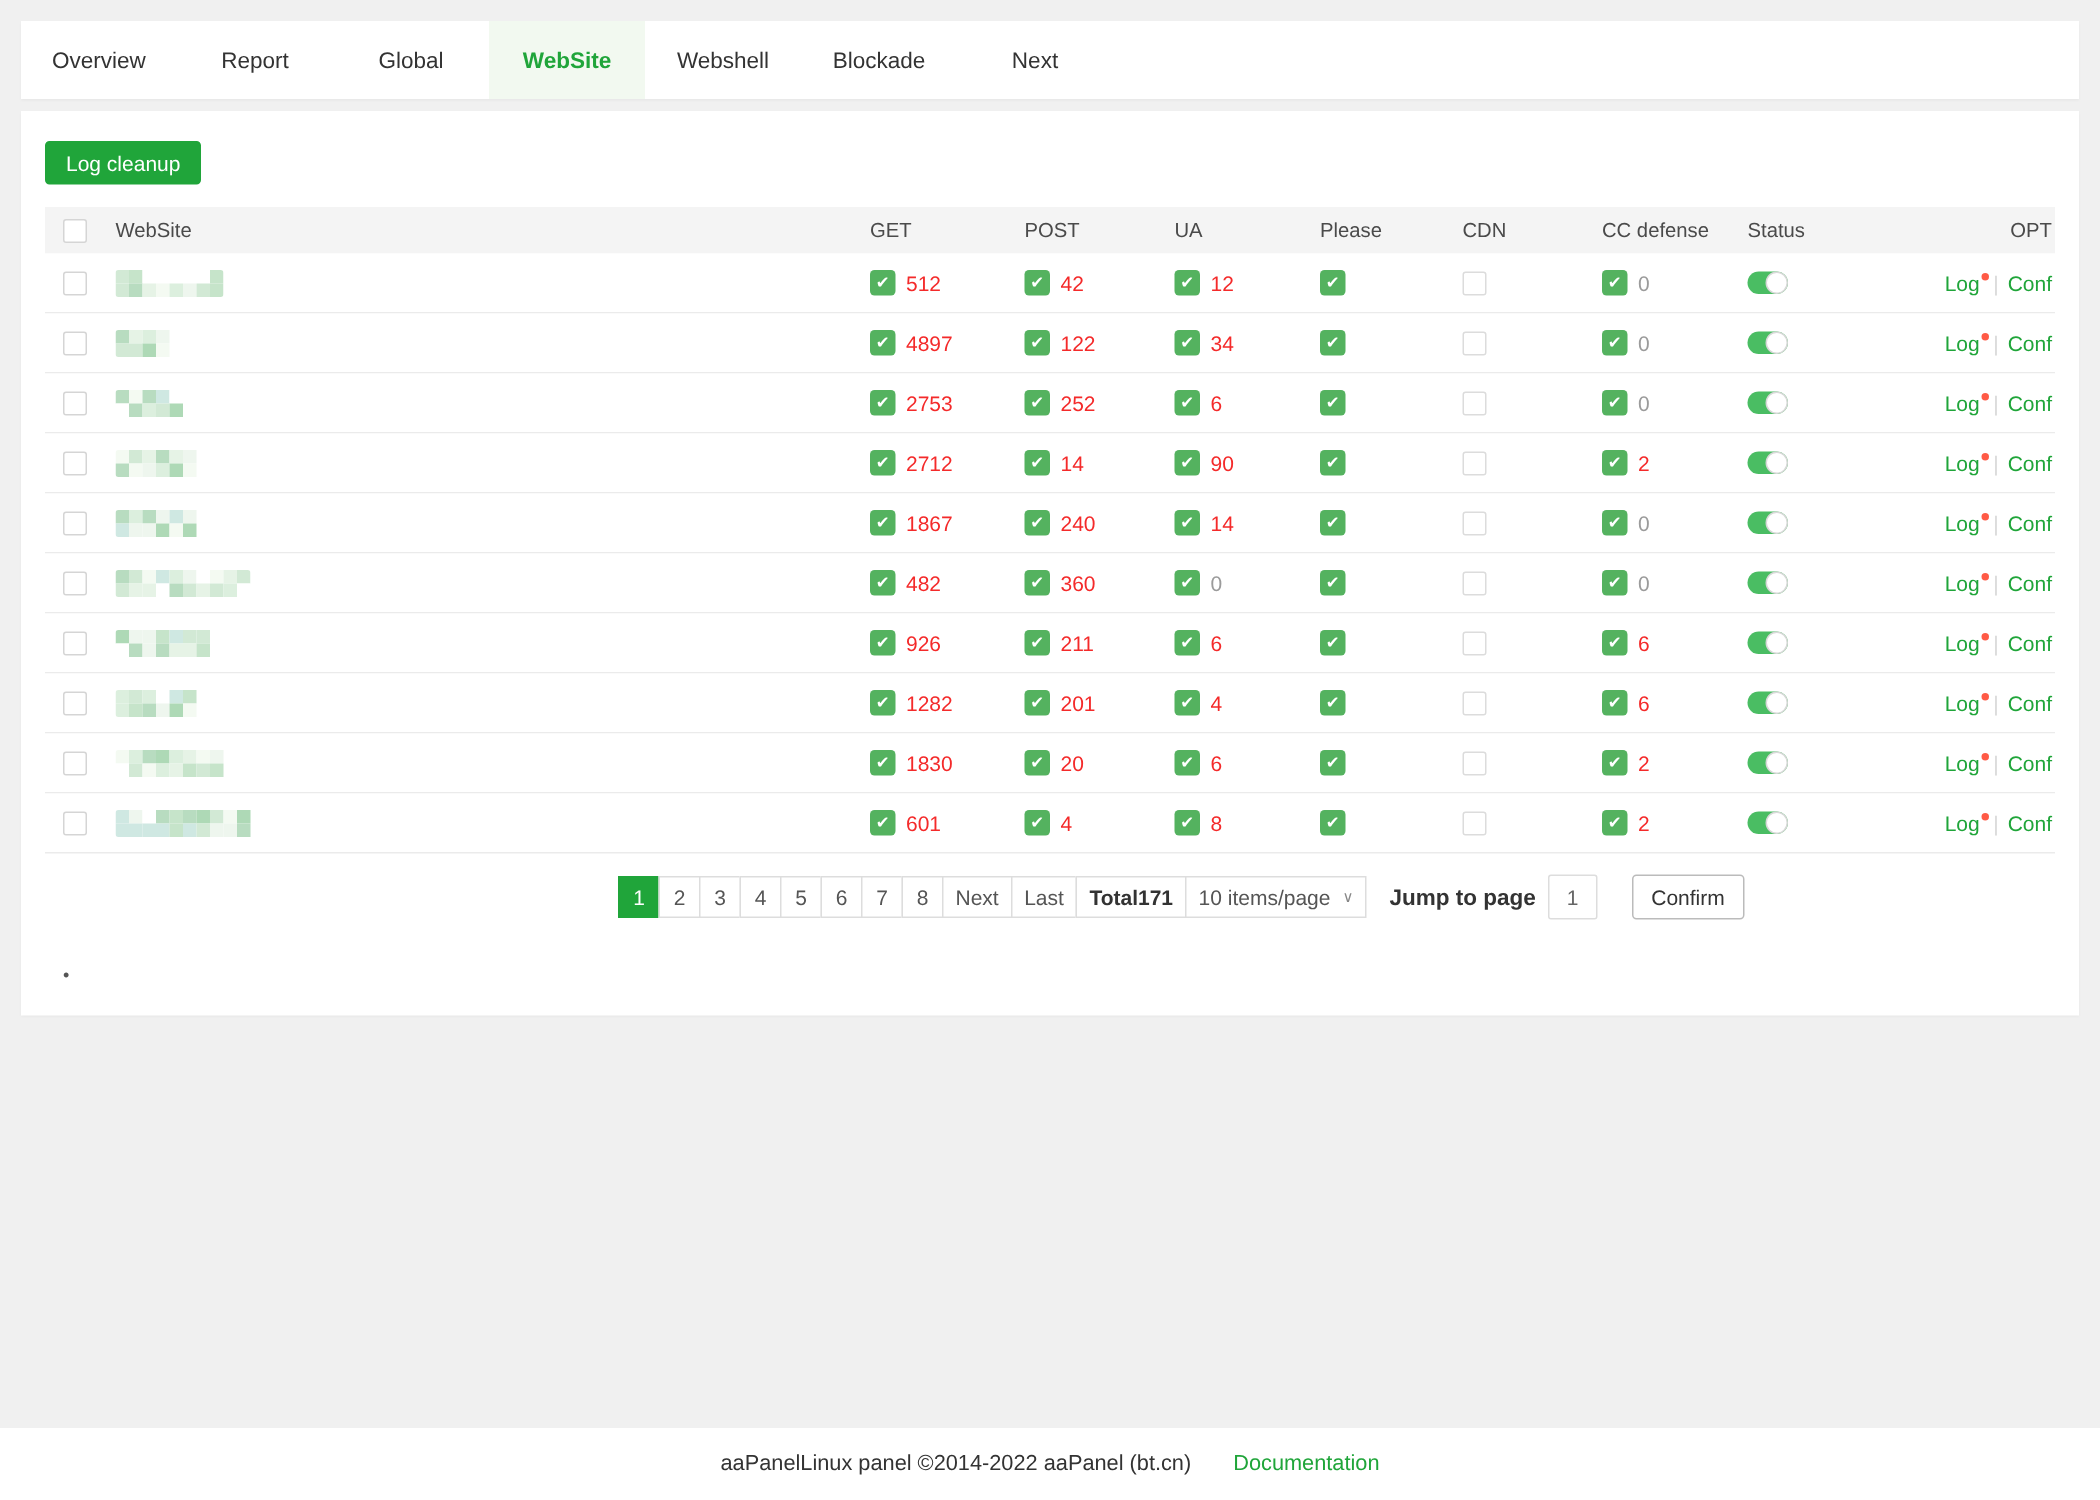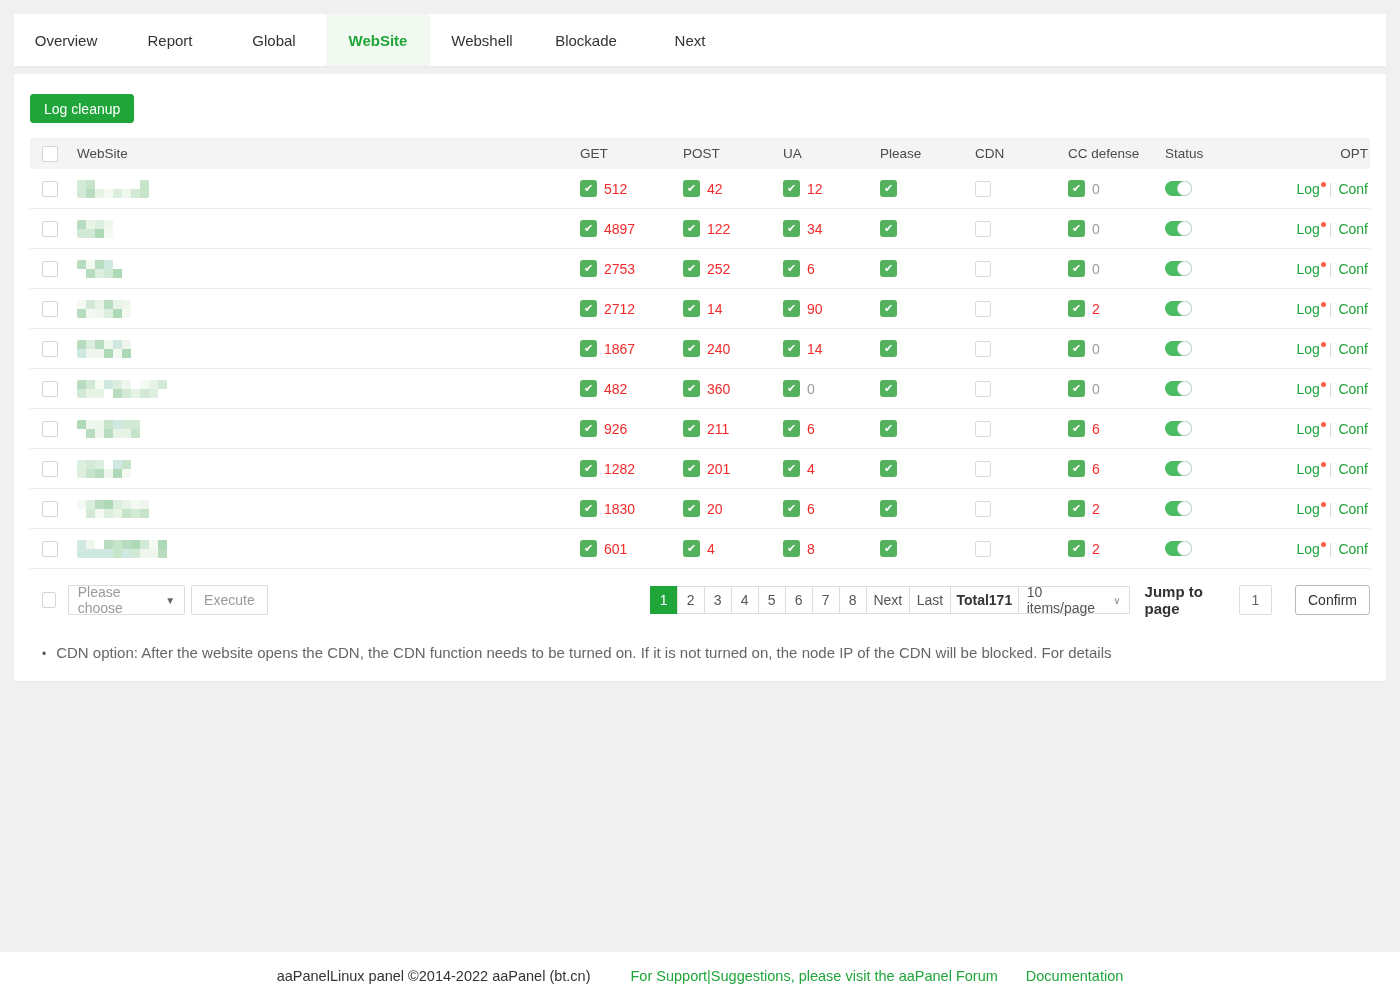--- a/index.html
+++ b/index.html
@@ -665,28 +665,20 @@
       </div>
     </div>
   </div>
   </div>
 
   
   
 
   
   <div class="pgrow">
-    <div class="bulk">
-      <span class="cb" style="margin-left:12px;"></span>
-      <span class="select" style="margin-left:12px;">
-        <span>Please choose</span>
-        <span class="car">▼</span>
-      </span>
-      <button class="btn-plain">Execute</button>
-    </div>
 
     <div class="pages" id="pages">
         <div class="pg active">1</div>
         <div class="pg">2</div>
         <div class="pg">3</div>
         <div class="pg">4</div>
         <div class="pg">5</div>
         <div class="pg">6</div>
         <div class="pg">7</div>
         <div class="pg">8</div>
@@ -699,21 +691,19 @@
     <div class="jump">
       <span class="lbl">Jump to page</span>
       <input value="1" style="">
     </div>
     <button class="btn-confirm">Confirm</button>
   </div>
 
   
   <div class="note">
     <span class="bullet">•</span>
-    <span>CDN option: After the website opens the CDN, the CDN function needs to be turned on. If it is not turned on, the node IP of the CDN will be blocked. For details</span>
   </div>
 </div>
 
 <div class="footer">
   <span class="copy">aaPanelLinux panel ©2014-2022 aaPanel (bt.cn)</span>
-  <a class="gap1">For Support|Suggestions, please visit the aaPanel Forum</a>
   <a class="gap2">Documentation</a>
 </div>
 
 </body></html>

